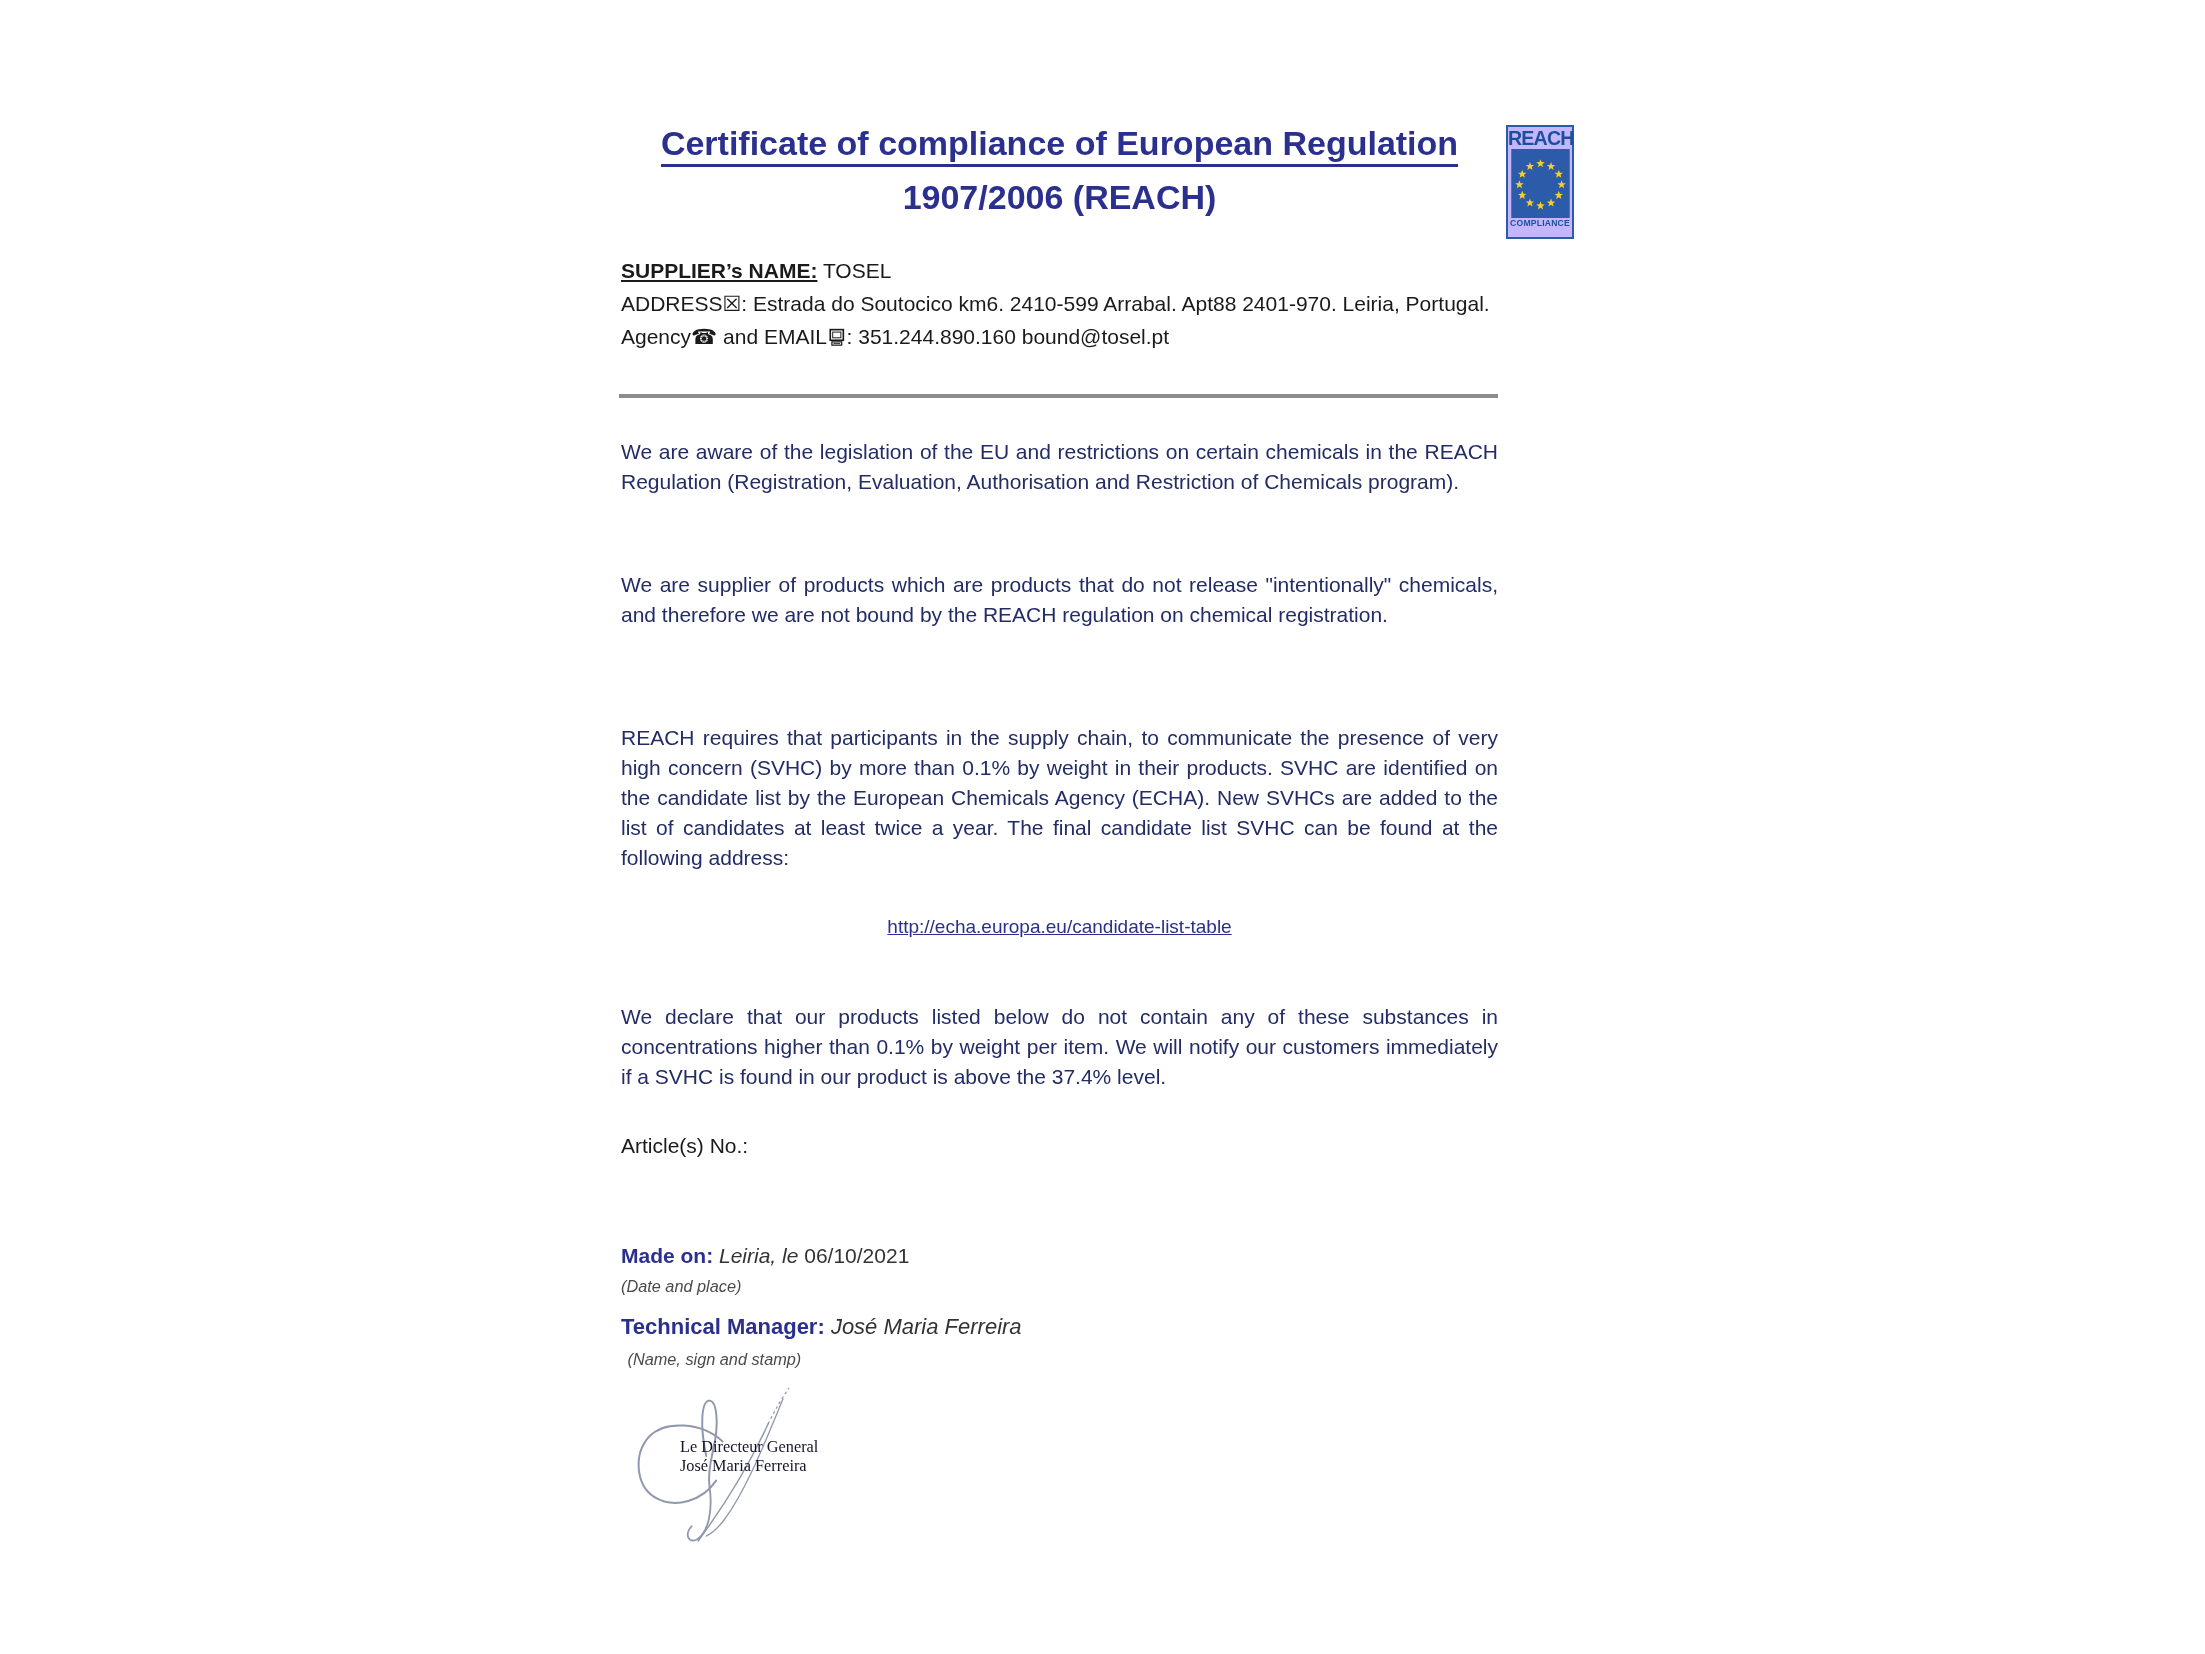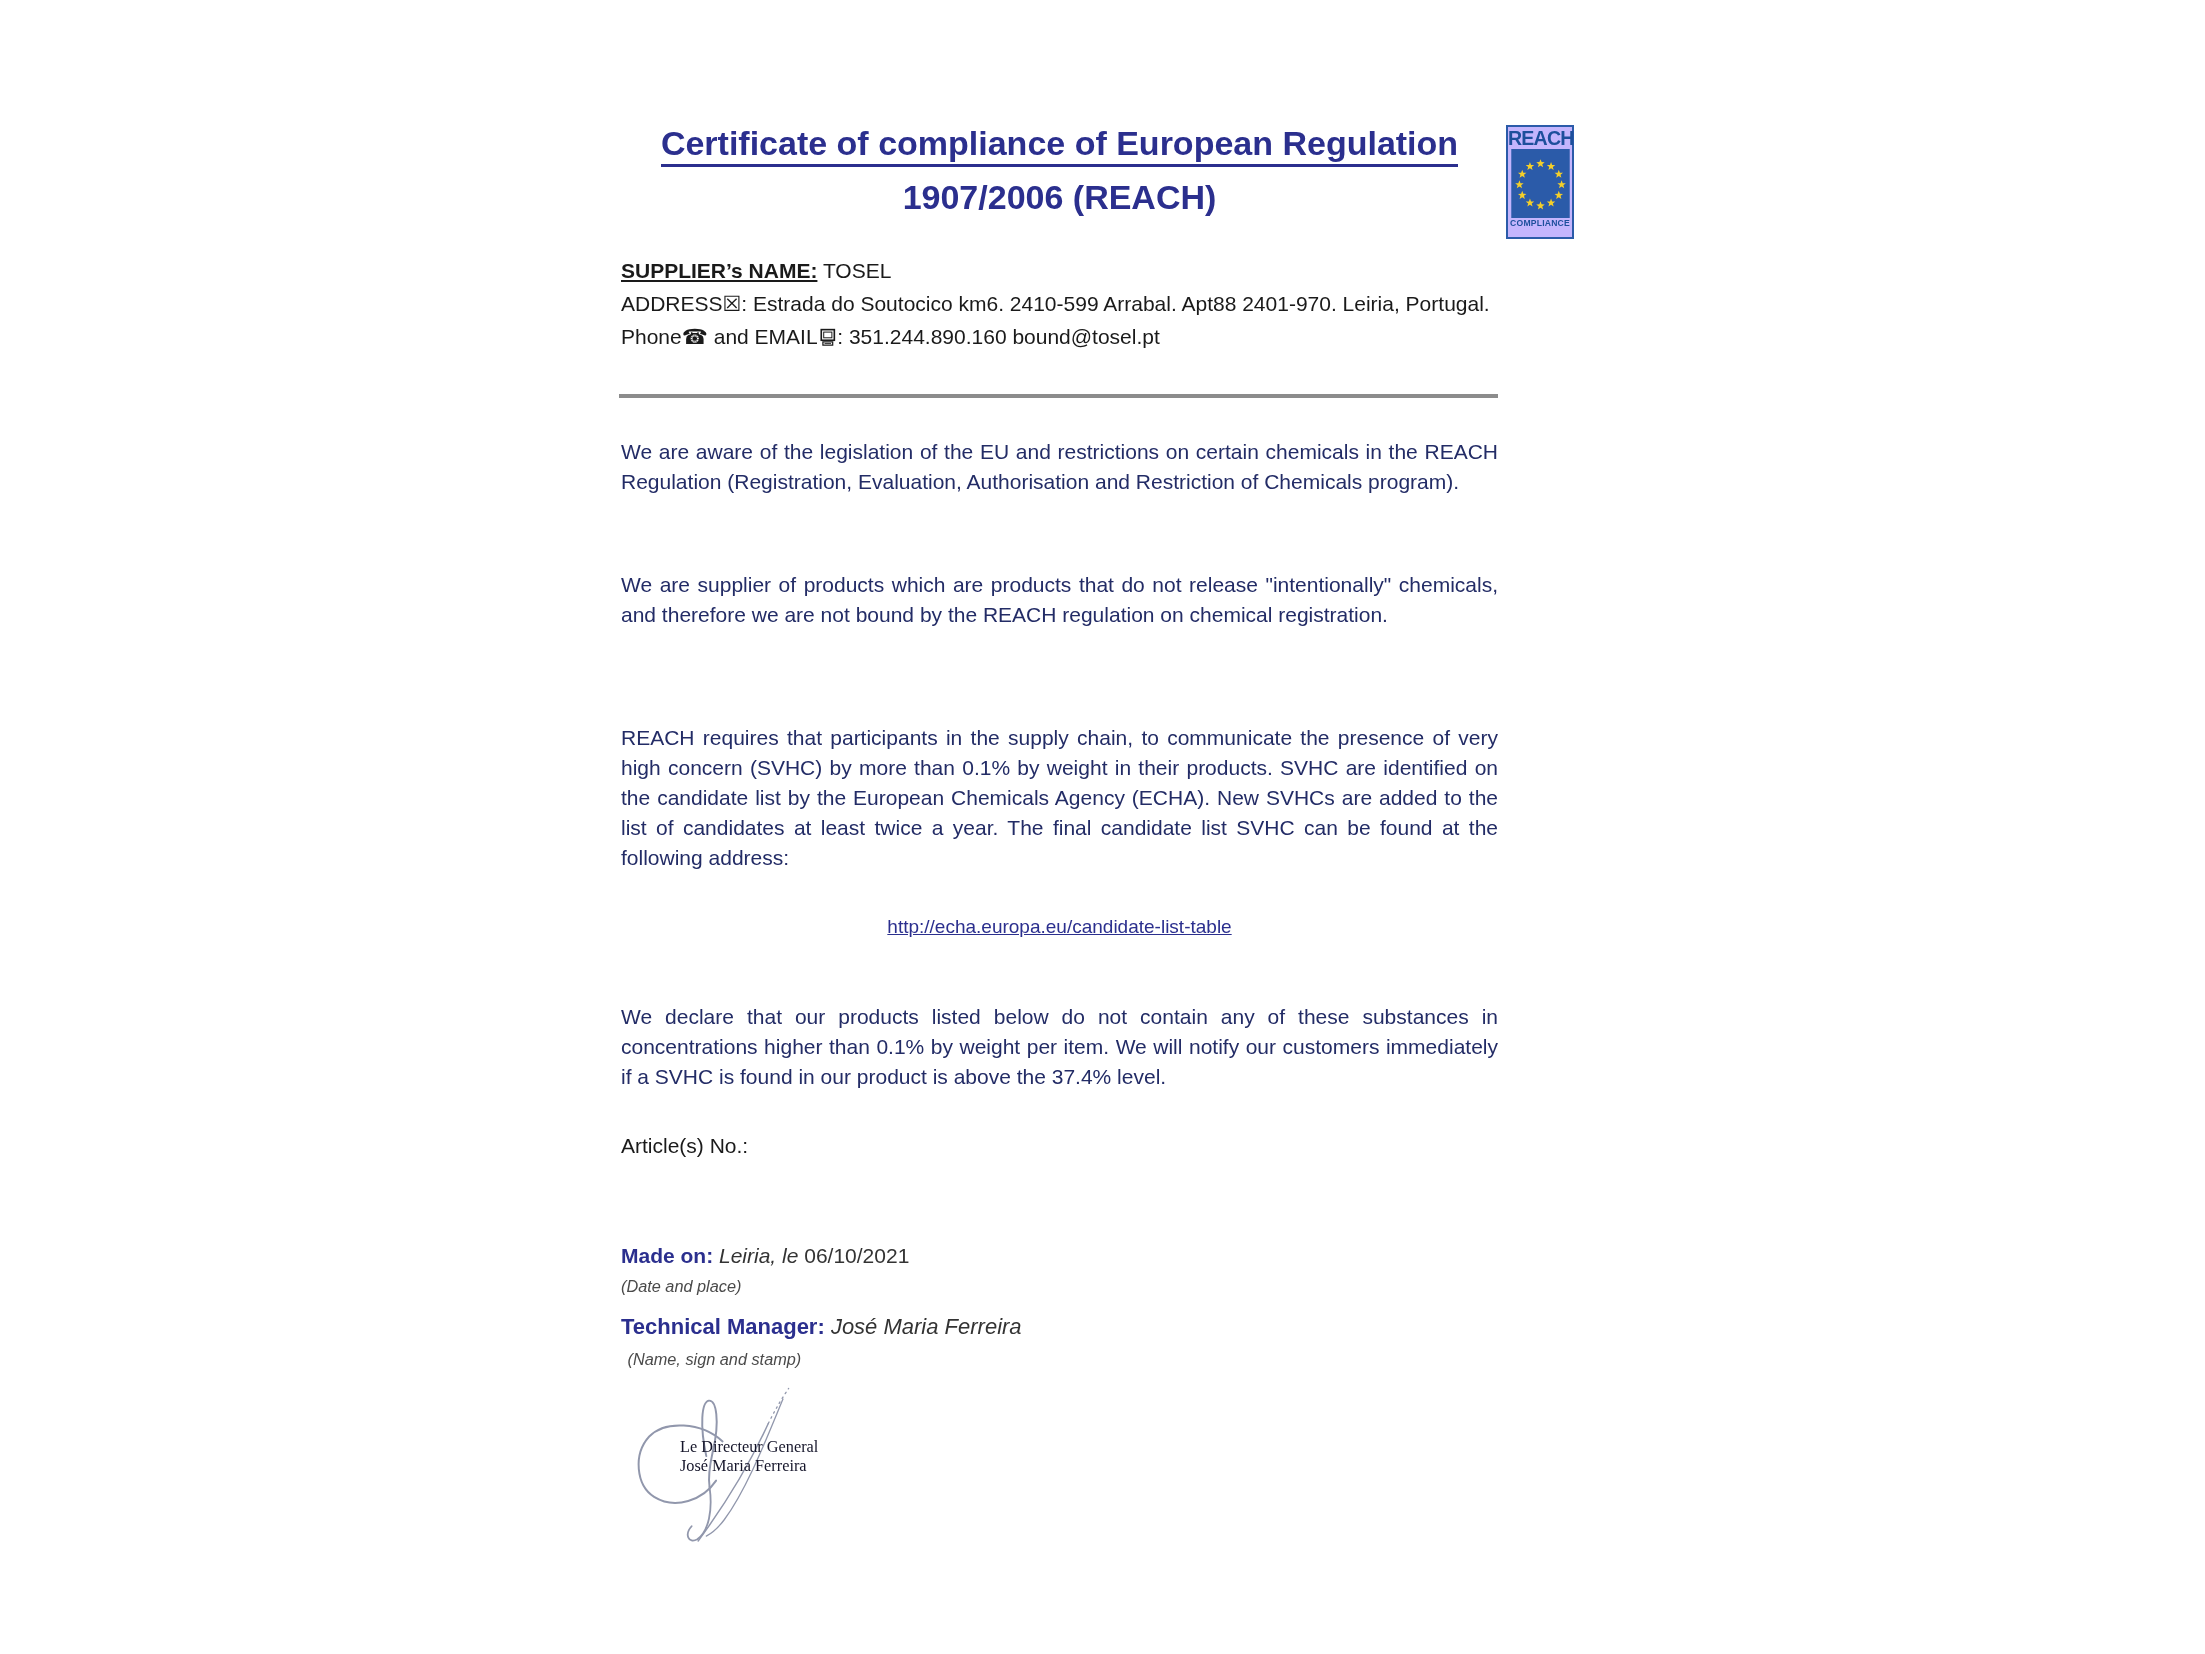--- a/index.html
+++ b/index.html
@@ -79,21 +79,21 @@
   </div>
 
   <div class="supplier">
     <div>
       <span class="lbl-underline">SUPPLIER’s NAME:</span><span> TOSEL</span>
     </div>
     <div class="addr">
       <span>ADDRESS</span><span class="glyph">☒</span><span>: Estrada do Soutocico km6. 2410-599 Arrabal. Apt88 2401-970. Leiria, Portugal.</span>
     </div>
     <div>
-      <span>Phone</span><span class="glyph">☎</span><span> and EMAIL</span><svg class="pc-icon" width="19.6" height="19.6" viewBox="0 0 24 24">
+      <span>Agency</span><span class="glyph">☎</span><span> and EMAIL</span><svg class="pc-icon" width="19.6" height="19.6" viewBox="0 0 24 24">
           <rect x="4" y="2" width="16" height="13" fill="none" stroke="#1a1a1a" stroke-width="2"></rect>
           <rect x="7" y="5" width="10" height="7" fill="none" stroke="#1a1a1a" stroke-width="1.2"></rect>
           <rect x="6" y="17" width="12" height="4" fill="none" stroke="#1a1a1a" stroke-width="1.5"></rect>
           <line x1="8" y1="19" x2="16" y2="19" stroke="#1a1a1a" stroke-width="1"></line>
         </svg><span>: 351.244.890.160 bound@tosel.pt</span>
     </div>
   </div>
 
   <div class="rule"></div>
 

